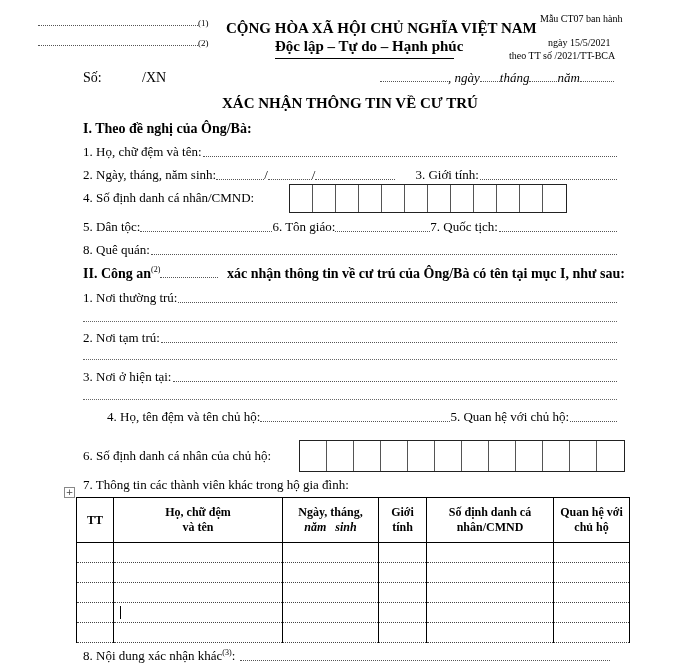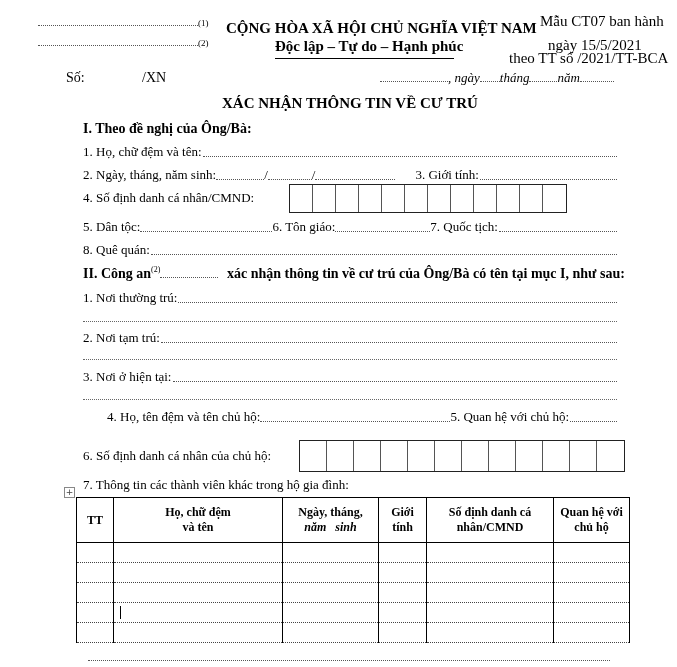--- a/index.html
+++ b/index.html
@@ -1,21 +1,21 @@
 <!DOCTYPE html>
 <html><head>
 <meta charset="utf-8">
 <style>
   html, body { margin: 0; padding: 0; background: #ffffff; }
   body { width: 677px; height: 667px; position: relative; overflow: hidden;
          font-family: "Liberation Serif", serif; color: #000; font-size: 13px; }
   .abs { position: absolute; white-space: nowrap; }
   .dots { display: inline-block; border-bottom: 1px dotted #555; height: 0; vertical-align: baseline; }
   .sup { font-size: 8px; vertical-align: super; }
-  .small { font-size: 15px; }
+  .small { font-size: 10px; }
   .bold { font-weight: bold; }
   .italic { font-style: italic; }
   .line { position: absolute; border-bottom: 1px dotted #666; height: 0; }
   .fill { flex: 1; border-bottom: 1px dotted #555; margin: 0 0 3px 1px; }
   .row { position: absolute; left: 83px; right: 60px; display: flex; align-items: flex-end; white-space: nowrap; }
   .boxes { position: absolute; display: flex; border: 1px solid #222; }
   .boxes span { width: 23px; height: 27px; border-right: 1px solid #555; box-sizing: border-box; }
   .boxes span:last-child { border-right: none; }
   table.members { position: absolute; left: 76px; top: 497px; border-collapse: collapse; }
   table.members th { border: 1px solid #000; font-weight: bold; font-size: 12px; text-align: center; height: 44px; padding: 0 2px; line-height: 15px; }
@@ -34,21 +34,21 @@
 </div>
 
 <div class="abs bold" style="left:226px; top:20px; font-size:15px;">CỘNG HÒA XÃ HỘI CHỦ NGHĨA VIỆT NAM</div>
 <div class="abs bold" style="left:275px; top:38px; font-size:15px;">Độc lập – Tự do – Hạnh phúc</div>
 <div class="abs" style="left:275px; top:58px; width:179px; border-top:1px solid #000;"></div>
 
 <div class="abs small" style="left:540px; top:13px;">Mẫu CT07 ban hành</div>
 <div class="abs small" style="left:509px; top:25px;margin-top:25px;">theo TT số     /2021/TT-BCA</div>
 <div class="abs small" style="left:548px; top:37px;">ngày 15/5/2021</div>
 
-<div class="abs" style="left:66px; top:70px; font-size:14px;">Số:</div>
+<div class="abs" style="left:83px; top:70px; font-size:14px;">Số:</div>
 <div class="abs" style="left:142px; top:70px; font-size:14px;">/XN</div>
 <div class="abs italic" style="left:380px; top:70px; font-size:13px;">
   <span class="dots" style="width:68px;"></span><span>,</span>
   <span>ngày</span><span class="dots" style="width:20px;"></span><span>tháng</span><span class="dots" style="width:28px;"></span><span>năm</span><span class="dots" style="width:34px;"></span>
 </div>
 
 <div class="abs bold" style="left:222px; top:95px; font-size:15px;">XÁC NHẬN THÔNG TIN VỀ CƯ TRÚ</div>
 
 <div class="abs bold" style="left:83px; top:121px; font-size:14px;">I. Theo đề nghị của Ông/Bà:</div>
 
@@ -198,14 +198,15 @@
         <td></td>
         <td></td>
         <td></td>
         <td></td>
         <td></td>
       </tr>
   </tbody>
 </table>
 
 <div class="row" style="top:647px; height:17px; right:67px;">
+  <span><span>8. Nội dung xác nhận khác</span><span class="sup">(3)</span><span>:</span></span>
     <span class="fill" style="margin-left:5px;"></span>
 </div>
 
 </body></html>

